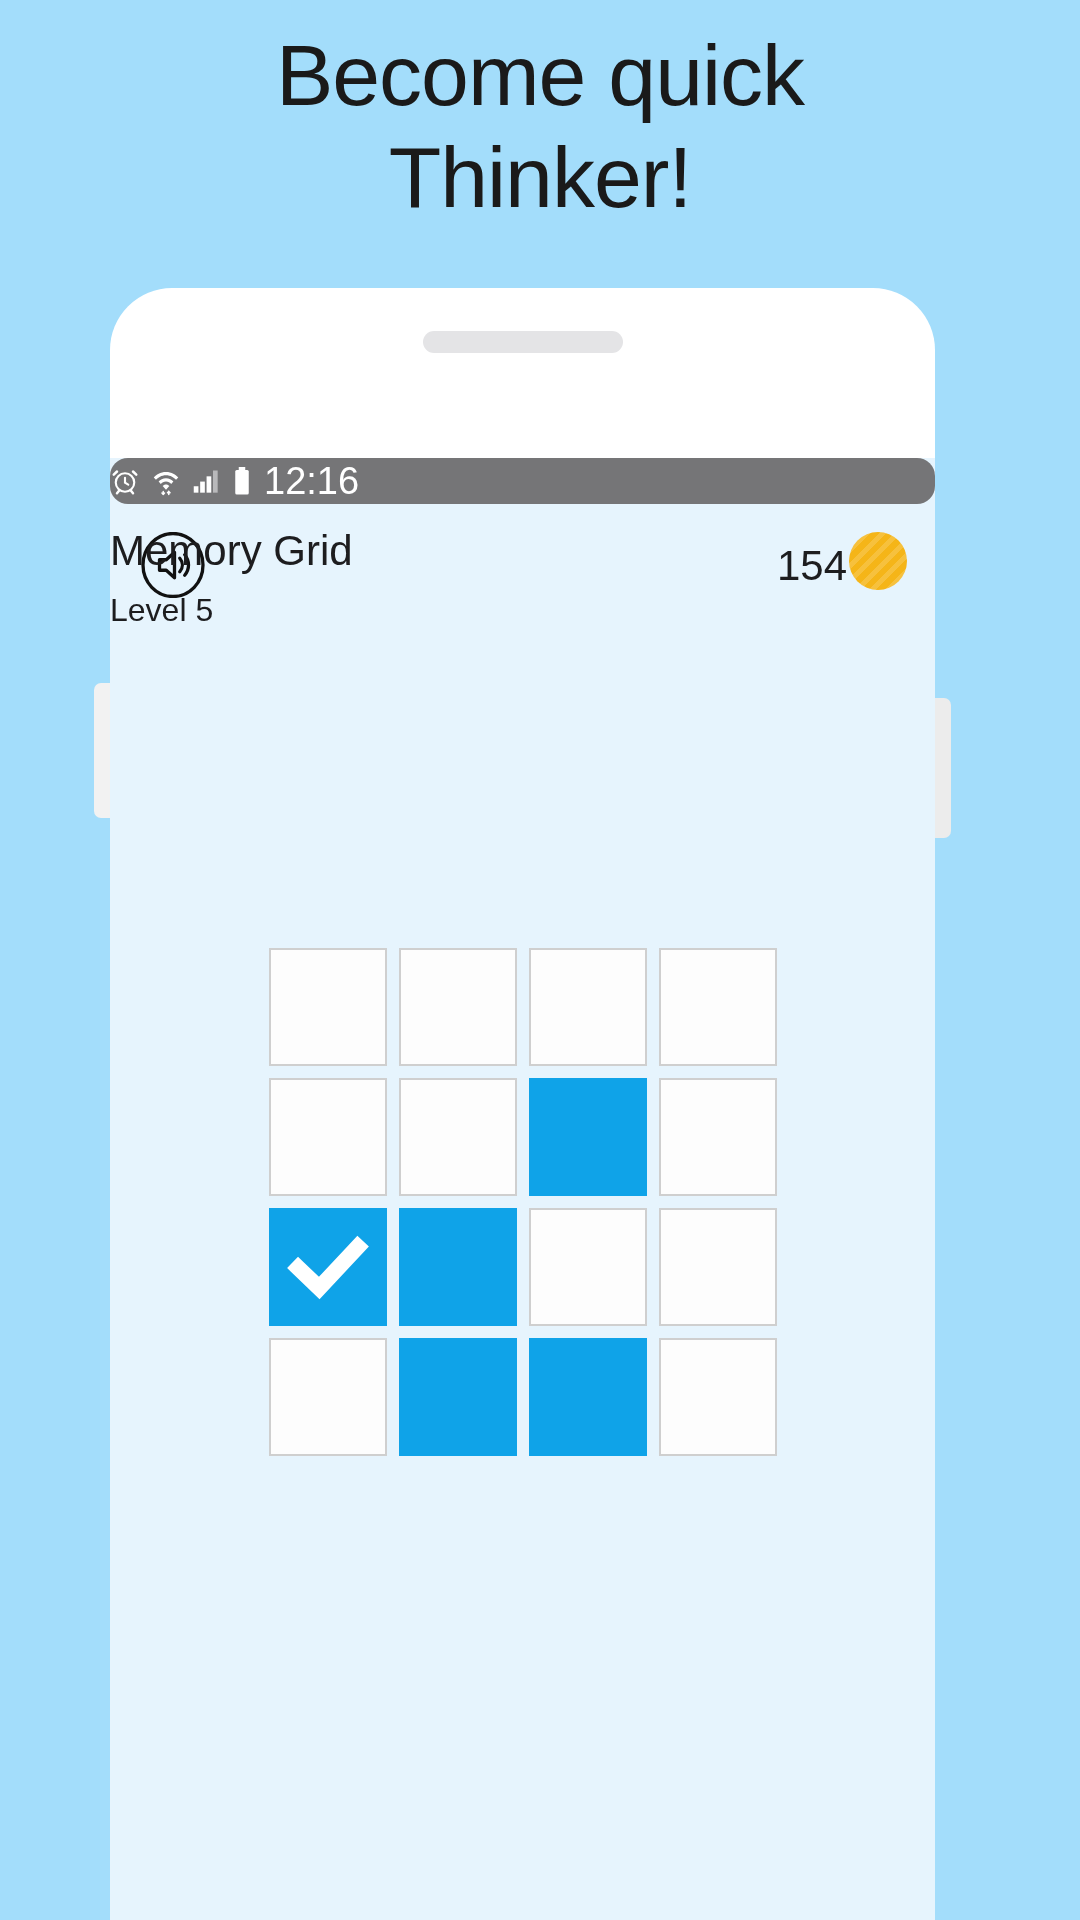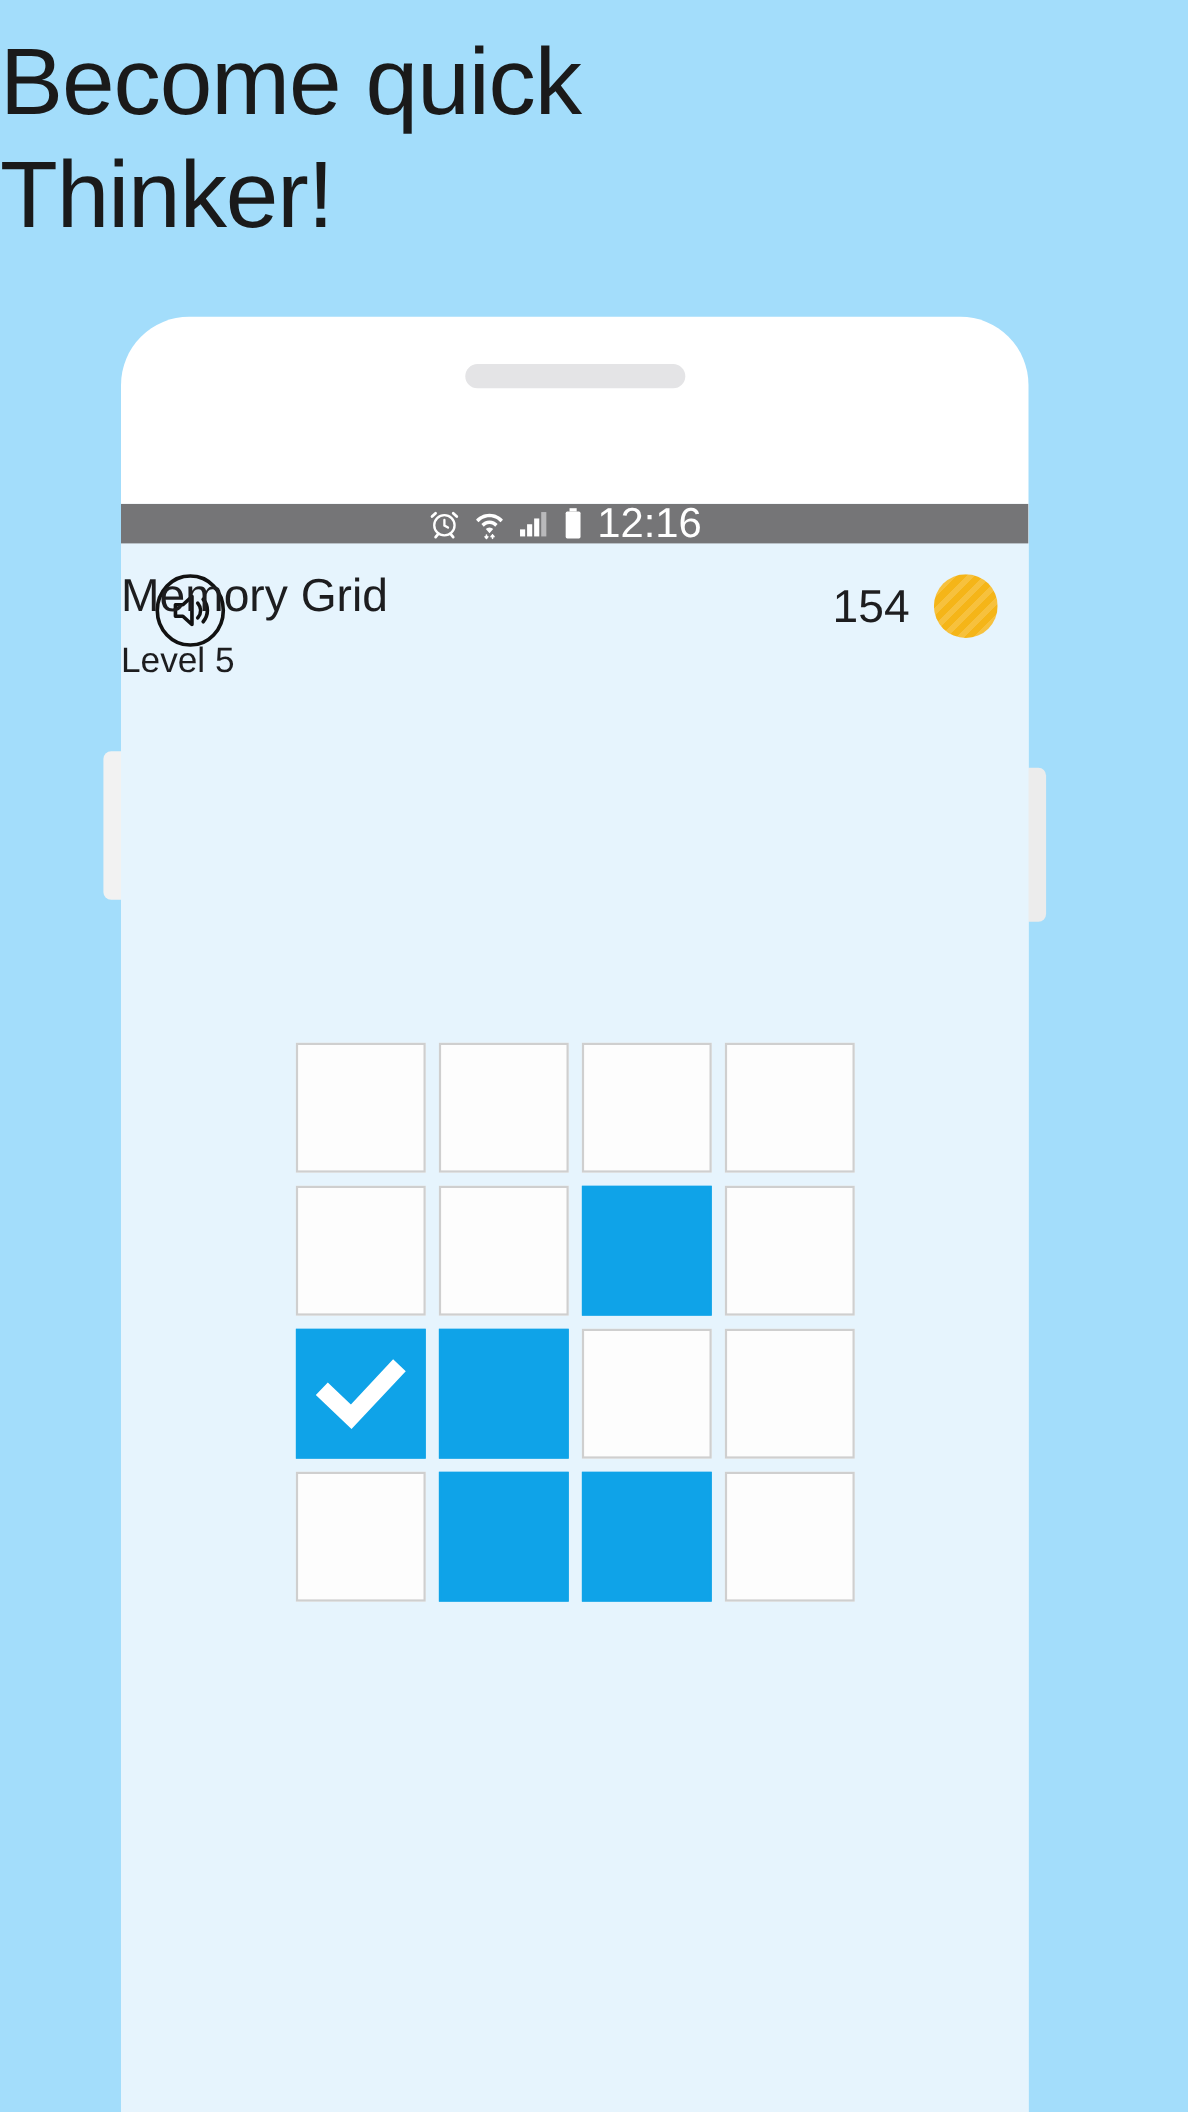--- a/index.html
+++ b/index.html
@@ -14,20 +14,21 @@
     overflow: hidden;
     position: relative;
   }
 
   
   .headline {
     position: absolute;
     top: 24px;
     left: 0;
     width: 1080px;
+    text-align: center;
     color: #1a1a1a;
     font-size: 86px;
     line-height: 102px;
     font-weight: 400;
     letter-spacing: -1px;
   }
   .headline-line {
     display: block;
   }
 
@@ -79,27 +80,28 @@
     left: 0;
     top: 170px;
     width: 825px;
     height: 1470px;
     background: #e6f4fd;
     overflow: hidden;
   }
 
   
   .statusbar {
-    height: 36px;
+    height: 46px;
     background: #757577;
     display: flex;
     align-items: center;
-    justify-content: center;
+    justify-content: flex-start;
     padding-right: 18px;
     box-sizing: border-box;
+    border-radius: 18px;
   }
   .status-icons {
     display: flex;
     align-items: center;
     gap: 12px;
   }
   .status-icons svg { display: block; }
   .status-time {
     color: #ffffff;
     font-size: 38px;
@@ -138,22 +140,22 @@
     line-height: 44px;
     color: #1d1d1f;
     font-weight: 400;
     margin-top: 12px;
   }
   .coin-block {
     position: absolute;
     right: 28px;
     top: 28px;
     display: flex;
-    align-items: center;
-    gap: 22px;
+    align-items: flex-end;
+    gap: 2px;
   }
   .coin-count {
     font-size: 42px;
     line-height: 48px;
     color: #1d1d1f;
   }
   .coin-icon {
     width: 58px;
     height: 58px;
     border-radius: 50%;

